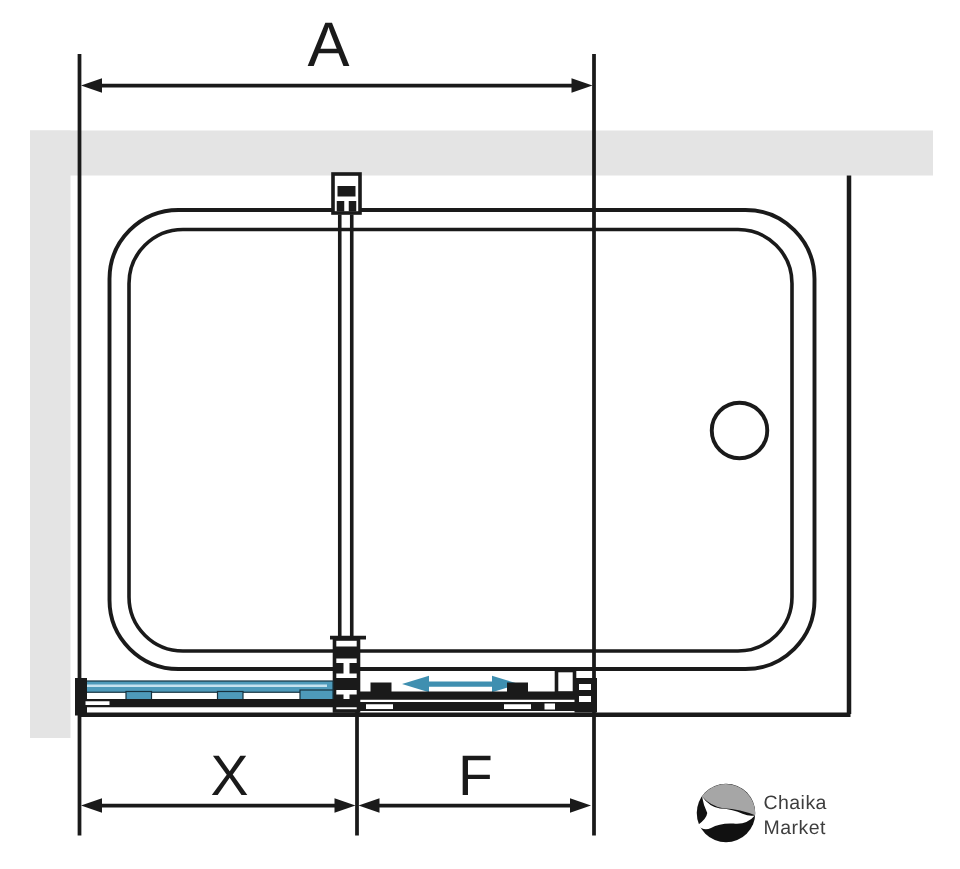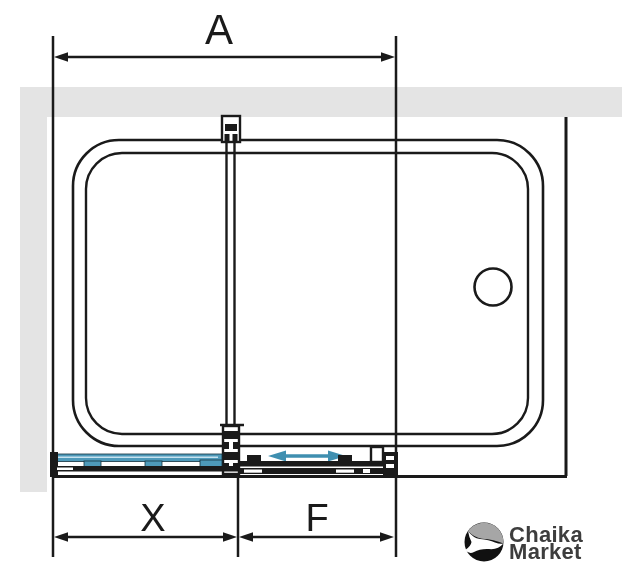--- a/index.html
+++ b/index.html
@@ -12,21 +12,21 @@
   .dim-label{
     position:absolute;width:44px;text-align:center;
     color:#1a1a1a;font-weight:400;line-height:1;
     font-family:"Liberation Sans",sans-serif;
   }
   .dim-label.a{left:197px;top:9px;font-size:42px;}
   .dim-label.x{left:131px;top:499px;font-size:38px;}
   .dim-label.f{left:295px;top:499px;font-size:38px;}
   .logo-text{
     position:absolute;left:509px;top:526px;
-    font-size:22px;font-weight:700;line-height:17px;letter-spacing:.3px;
+    font-size:13px;font-weight:400;line-height:17px;letter-spacing:.3px;
     font-family:"Liberation Sans",sans-serif;color:#3d3d3d;
   }
 </style>
 </head>
 <body>
 
 <div id="stage">
 
   <svg id="diagram-svg" width="640" height="579" viewBox="0 0 640 579">
 

